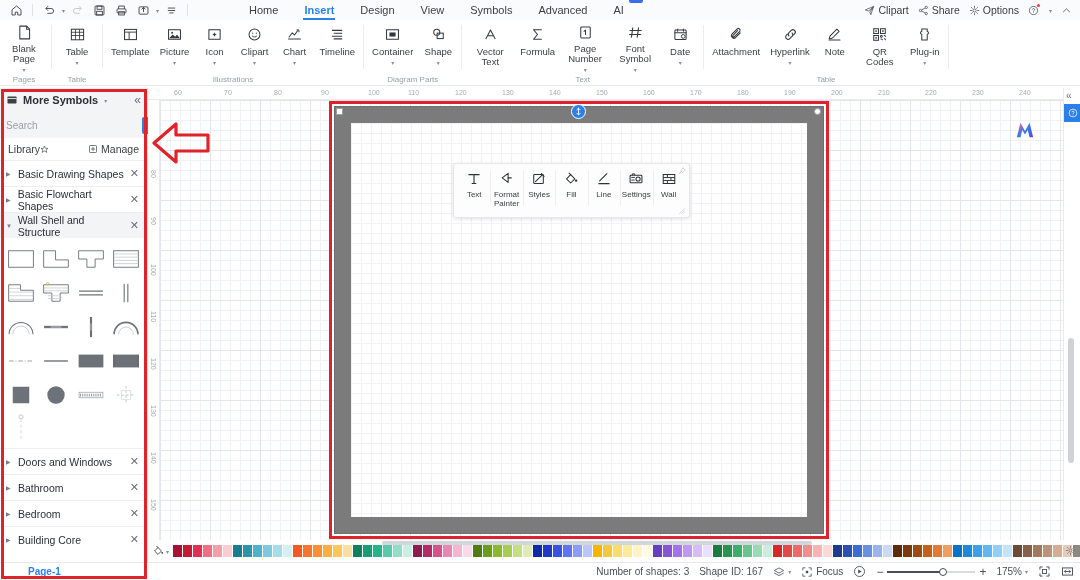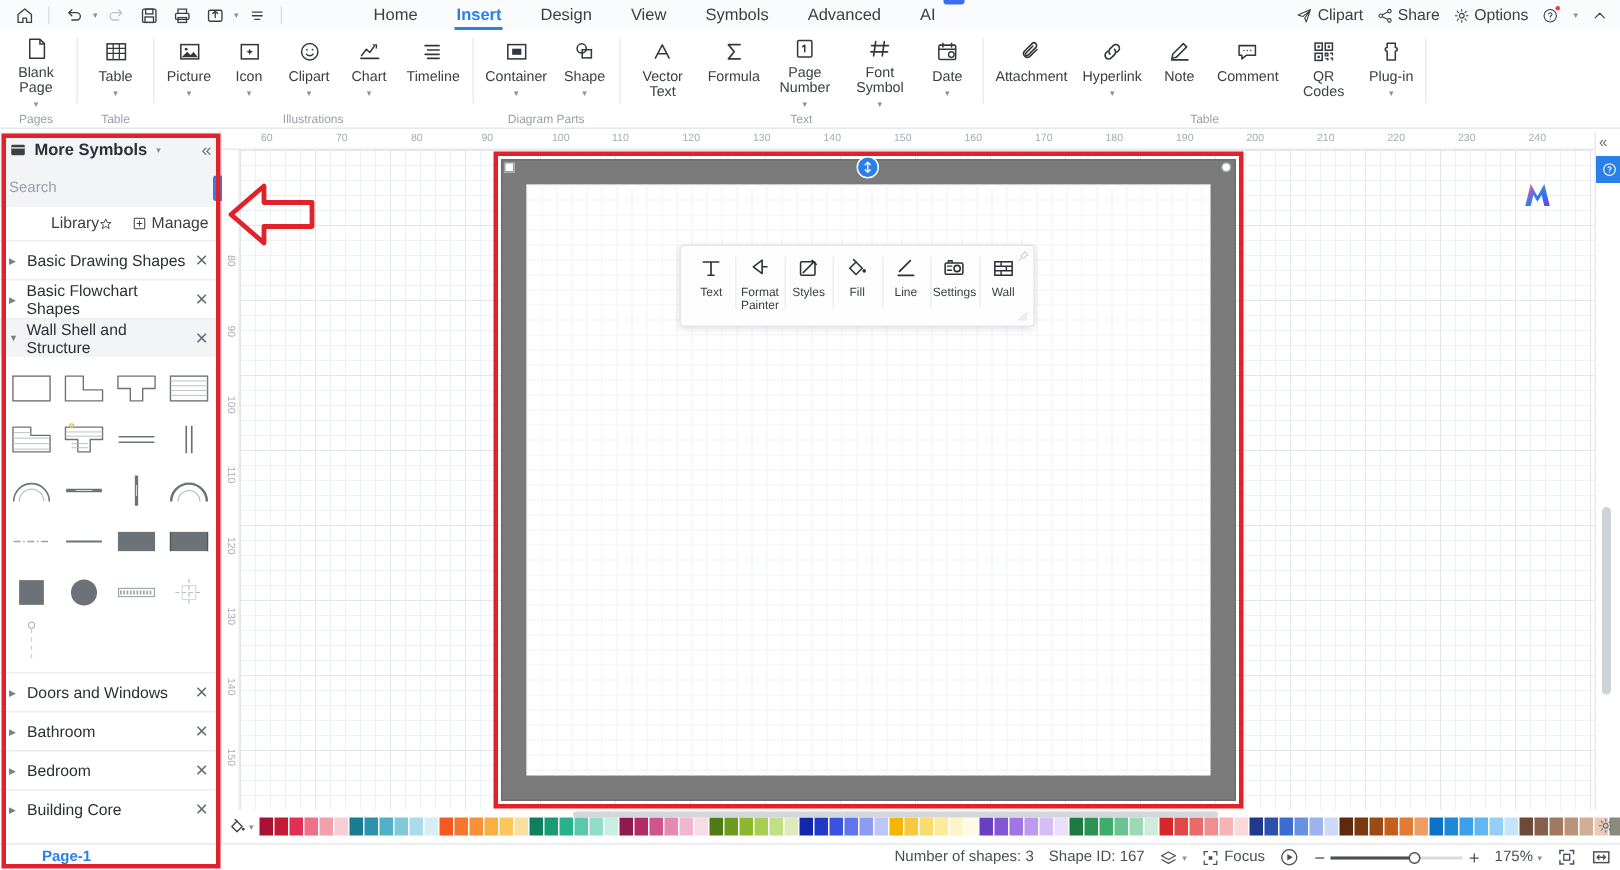--- a/index.html
+++ b/index.html
@@ -93,21 +93,21 @@
     flex:1; height:18px; border:none; outline:none; background:transparent;
     font-size:10px; color:#3c4043; font-family:"Liberation Sans", sans-serif;
   }
   .lp-search input::placeholder { color:#9aa0a8; }
   .searchbtn {
     background:#2a7fe8; color:#fff; font-size:10px; border:none; border-radius:2px;
     height:17px; padding:0 9px; font-family:"Liberation Sans", sans-serif; cursor:pointer;
   }
   .lp-libbar {
     height:22px; display:flex; align-items:center; padding:0 8px; gap:0;
-    font-size:10.5px; color:#3c4043; background:#fff;margin-left:26px;
+    font-size:10.5px; color:#3c4043; background:#fff;
   }
   .lp-manage { margin-left:auto; display:flex; align-items:center; gap:3px; color:#3c4043; }
   .lp-body { flex:1; overflow:hidden; }
   .cat {
     height:26px; display:flex; align-items:center; padding:0 8px 0 6px; gap:4px;
     font-size:10.5px; color:#2b2f36; border-top:1px solid #edeef0;
   }
   .cat.open { background:#f2f4f6; font-weight:normal; }
   .cat-arrow { font-size:6px; color:#7a7f87; width:8px; }
   .cat-x { margin-left:auto; color:#6b7078; font-size:11px; }
@@ -404,20 +404,29 @@
         <span class="rcaret">▾</span>
       </div>
       <div class="rgroup-label">Table</div>
     </div>
     <div class="rdiv"></div>
 
     <div class="rgroup">
       <div class="ritem">
         <span class="ricon">
           <svg width="17" height="17" viewBox="0 0 20 20">
+              <rect x="3" y="4" width="14" height="12" fill="none" stroke="#34383e" stroke-width="1.2"></rect>
+              <path d="M3 7.2h14M8.4 7.2V16" stroke="#34383e" stroke-width="1.1"></path>
+            </svg>
+        </span>
+        <span class="rlabel">Template</span>
+      </div>
+      <div class="ritem">
+        <span class="ricon">
+          <svg width="17" height="17" viewBox="0 0 20 20">
               <rect x="3" y="4.4" width="14" height="11.2" fill="none" stroke="#34383e" stroke-width="1.2"></rect>
               <circle cx="7.2" cy="8" r="1.1" fill="#34383e"></circle>
               <path d="M3.6 14.4 8 10l2.6 2.6L13 10.2l3.4 4.2z" fill="#34383e"></path>
             </svg>
         </span>
         <span class="rlabel">Picture</span>
         <span class="rcaret">▾</span>
       </div>
       <div class="ritem">
         <span class="ricon">
@@ -559,31 +568,20 @@
         <span class="rcaret">▾</span>
       </div>
       <div class="ritem">
         <span class="ricon">
           <svg width="17" height="17" viewBox="0 0 20 20">
               <path d="M4.6 11.8 12.8 3.6l2.6 2.6-8.2 8.2-3.4.8z" fill="none" stroke="#34383e" stroke-width="1.2" stroke-linejoin="round"></path>
               <path d="M3.6 16.4h12.8" stroke="#34383e" stroke-width="1.3" stroke-linecap="round"></path>
             </svg>
         </span>
         <span class="rlabel">Note</span>
-      </div>
-      <div class="ritem">
-        <span class="ricon">
-          <svg width="17" height="17" viewBox="0 0 20 20">
-              <path d="M3.6 5.2h12.8v7.6H9.2l-3.4 2.8v-2.8H3.6z" fill="none" stroke="#34383e" stroke-width="1.2" stroke-linejoin="round"></path>
-              <circle cx="7.4" cy="9" r="0.6" fill="#34383e"></circle>
-              <circle cx="10" cy="9" r="0.6" fill="#34383e"></circle>
-              <circle cx="12.6" cy="9" r="0.6" fill="#34383e"></circle>
-            </svg>
-        </span>
-        <span class="rlabel">Comment</span>
       </div>
       <div class="ritem">
         <span class="ricon">
           <svg width="17" height="17" viewBox="0 0 20 20">
               <rect x="3.2" y="3.2" width="5.6" height="5.6" fill="none" stroke="#34383e" stroke-width="1.2"></rect>
               <rect x="11.2" y="3.2" width="5.6" height="5.6" fill="none" stroke="#34383e" stroke-width="1.2"></rect>
               <rect x="3.2" y="11.2" width="5.6" height="5.6" fill="none" stroke="#34383e" stroke-width="1.2"></rect>
               <rect x="5.1" y="5.1" width="1.8" height="1.8" fill="#34383e"></rect>
               <rect x="13.1" y="5.1" width="1.8" height="1.8" fill="#34383e"></rect>
               <rect x="5.1" y="13.1" width="1.8" height="1.8" fill="#34383e"></rect>

